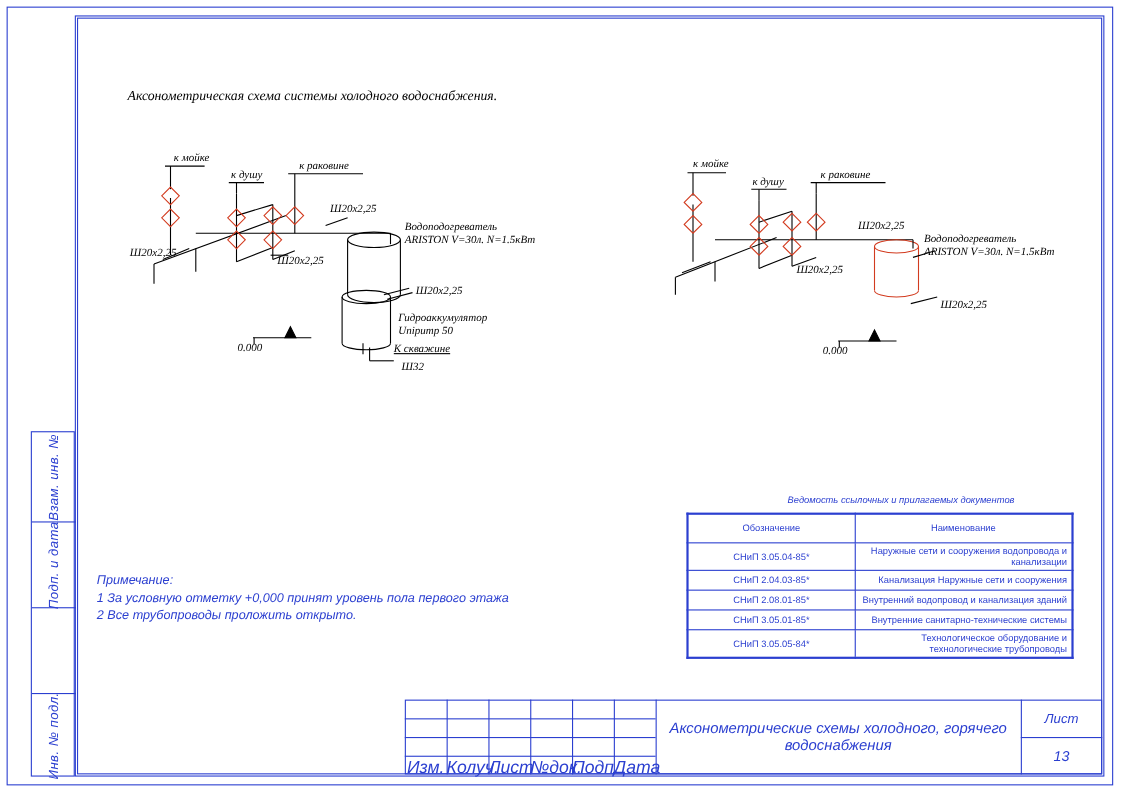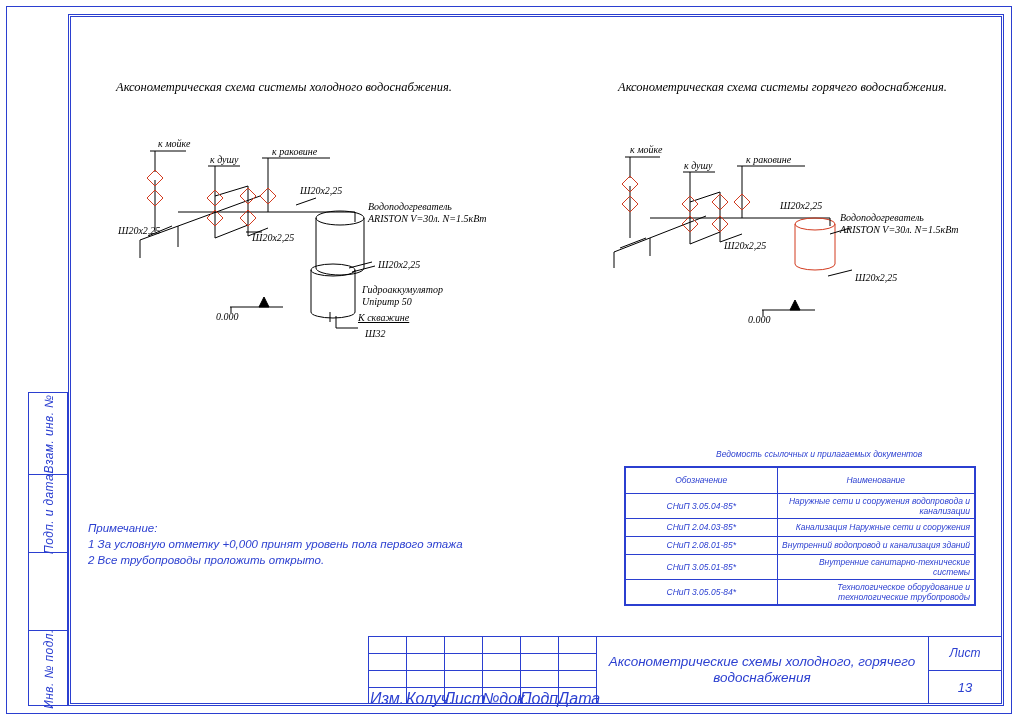--- a/index.html
+++ b/index.html
@@ -118,21 +118,20 @@
     font-size: 8.5px;
     color: #2b3fd0;
     white-space: nowrap;
   }
   .doc-table {
     position: absolute;
     left: 624px; top: 466px;
     width: 352px;
     border-collapse: collapse;
     font-family: "Liberation Sans", sans-serif;
-    font-style: italic;
     font-size: 8.5px;
     color: #2b3fd0;
   }
   .doc-table th, .doc-table td {
     border: 1px solid #2b3fd0;
     padding: 2px 4px;
     text-align: center;
     font-weight: normal;
     height: 18px;
     box-sizing: border-box;
@@ -333,21 +332,20 @@
   <div class="lbl" style="left:300px; top:185px;">Ш20x2,25</div>
   <div class="lbl" style="left:378px; top:259px;">Ш20x2,25</div>
   <div class="lbl" style="left:368px; top:201px;">Водоподогреватель</div>
   <div class="lbl" style="left:368px; top:213px;">ARISTON V=30л. N=1.5кВт</div>
   <div class="lbl" style="left:362px; top:284px;">Гидроаккумулятор</div>
   <div class="lbl" style="left:362px; top:296px;">Unipump 50</div>
   <div class="lbl" style="left:358px; top:312px; text-decoration: underline;">К скважине</div>
   <div class="lbl" style="left:365px; top:328px;font-style:italic;">Ш32</div>
   <div class="lbl" style="left:216px; top:311px;">0.000</div>
 
-  <div class="scheme-title" style="left:618px; top:80px;">Аксонометрическая схема системы горячего водоснабжения.</div>
 
   <div class="lbl" style="left:630px; top:144px;">к мойке</div>
   <div class="lbl" style="left:684px; top:160px;">к душу</div>
   <div class="lbl" style="left:746px; top:154px;">к раковине</div>
   <div class="lbl" style="left:780px; top:200px;">Ш20x2,25</div>
   <div class="lbl" style="left:724px; top:240px;">Ш20x2,25</div>
   <div class="lbl" style="left:855px; top:272px;">Ш20x2,25</div>
   <div class="lbl" style="left:840px; top:212px;">Водоподогреватель</div>
   <div class="lbl" style="left:840px; top:224px;">ARISTON V=30л. N=1.5кВт</div>
   <div class="lbl" style="left:748px; top:314px;">0.000</div>

